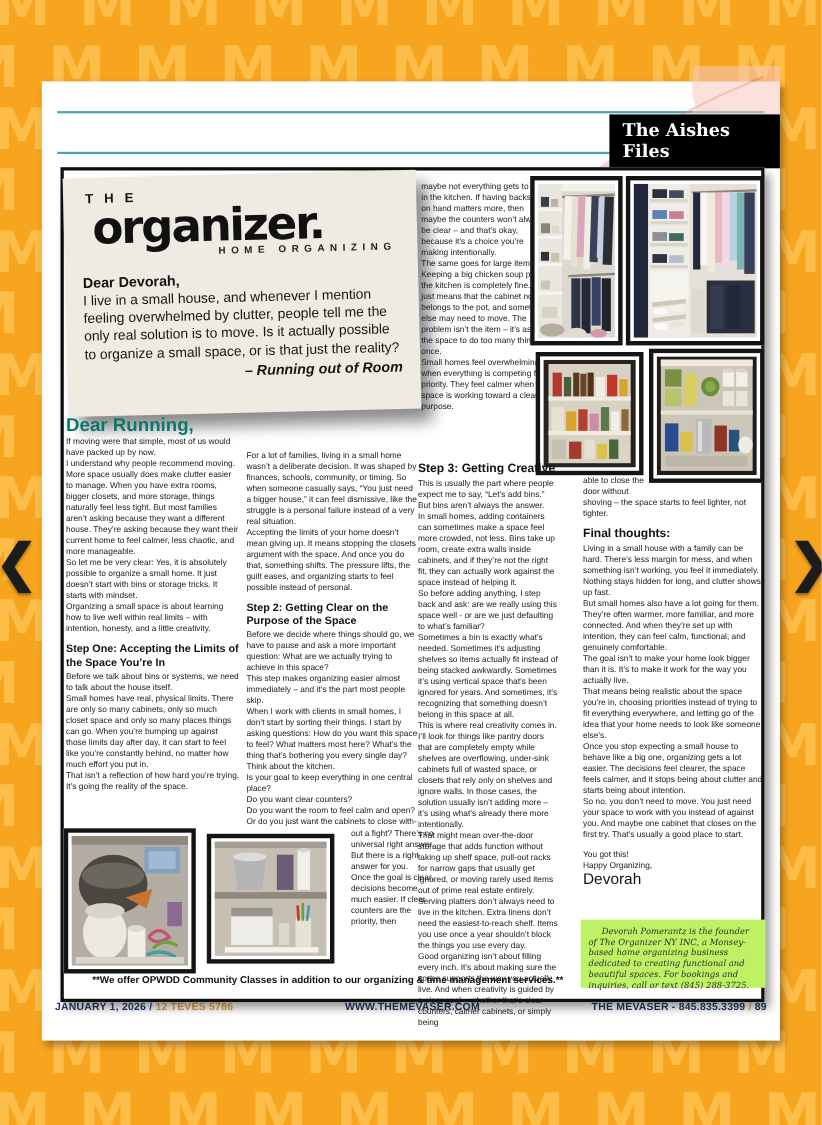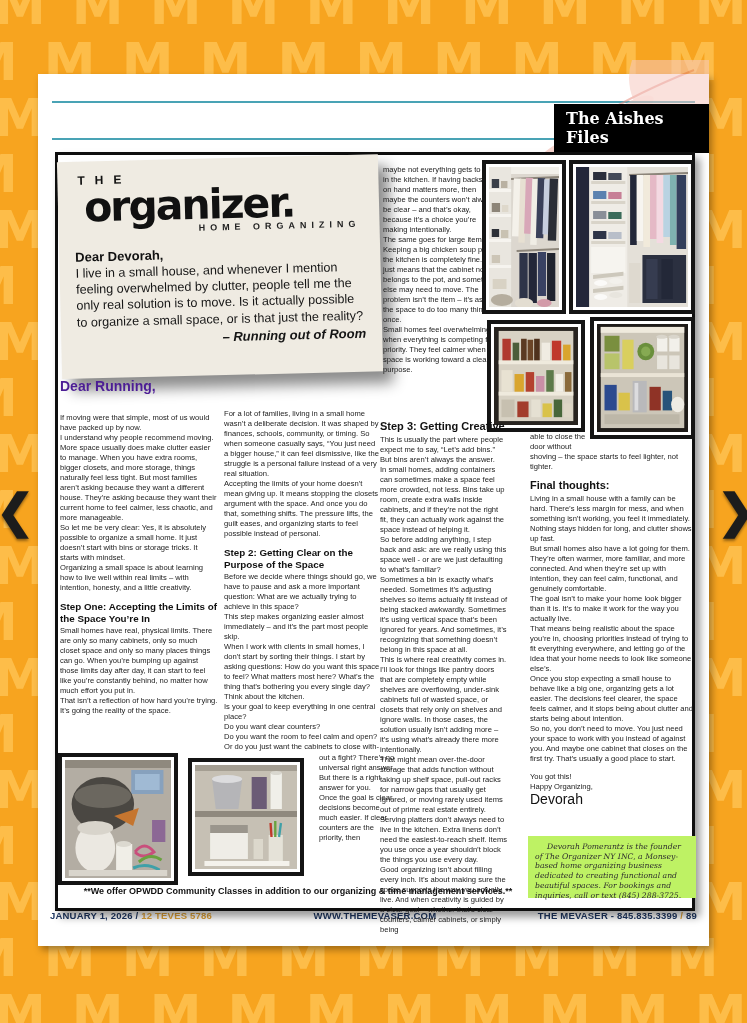--- a/index.html
+++ b/index.html
@@ -39,21 +39,21 @@
              letter-spacing:-2px;color:#111;margin:-4px 0 0 10px;}
   .logo-tagline{font-size:9px;letter-spacing:5px;font-weight:bold;color:#222;margin:-6px 0 0 124px;}
   .letter-sal{font-weight:bold;font-size:13px;color:#111;margin-top:14px;}
   .letter-body{font-size:12.6px;line-height:16.2px;color:#151515;margin-top:1px;}
   .letter-sig{font-style:italic;font-weight:bold;font-size:13px;color:#151515;text-align:right;margin-top:2px;}
 
   
   .bodytext{font-size:7.6px;line-height:10px;color:#1b1b1b;}
   .bodytext p{margin:0;}
   .col{position:absolute;}
-  .col-heading{font-weight:bold;font-size:14px;color:#4c1d95;line-height:17px;margin:0 0 18px;}
+  .col-heading{font-weight:bold;font-size:17px;color:#0f766e;line-height:17px;margin:0 0 2px;}
   .step-heading{font-weight:bold;font-size:9.8px;line-height:11.5px;color:#111;margin:8px 0 2px;}
   .sig-name{font-weight:normal;font-size:14px;color:#111;margin-top:2px;}
 
   
   .photo{position:absolute;border:4px solid #141414;background:#fff;padding:3px;box-sizing:border-box;}
   .photo svg{display:block;width:100%;height:100%;}
 
   .bio-box{position:absolute;left:470px;top:681px;width:168px;height:62px;background:#bef264;
            font-family:"DejaVu Serif",serif;font-style:italic;font-size:7.7px;line-height:9.7px;
            color:#2d2d2d;padding:6px 7px;box-sizing:border-box;}
@@ -266,20 +266,21 @@
       </svg>
     </div>
 
     <div class="col bodytext" style="left:2px;top:223px;width:158px;">
       <div class="col-heading">Dear Running,</div>
       <p>If moving were that simple, most of us would have packed up by now.</p>
       <p>I understand why people recommend moving. More space usually does make clutter easier to manage. When you have extra rooms, bigger closets, and more storage, things naturally feel less tight. But most families aren’t asking because they want a different house. They’re asking because they want their current home to feel calmer, less chaotic, and more manageable.</p>
       <p>So let me be very clear: Yes, it is absolutely possible to organize a small home. It just doesn’t start with bins or storage tricks. It starts with mindset.</p>
       <p>Organizing a small space is about learning how to live well within real limits – with intention, honesty, and a little creativity.</p>
       <div class="step-heading">Step One: Accepting the Limits of the Space You’re In</div>
+      <p>Before we talk about bins or systems, we need to talk about the house itself.</p>
       <p>Small homes have real, physical limits. There are only so many cabinets, only so much closet space and only so many places things can go. When you’re bumping up against those limits day after day, it can start to feel like you’re constantly behind, no matter how much effort you put in.</p>
       <p>That isn’t a reflection of how hard you’re trying. It’s going the reality of the space.</p>
     </div>
 
     <div class="col bodytext" style="left:166px;top:227px;width:157px;margin-top:27px;">
       <p>For a lot of families, living in a small home wasn’t a deliberate decision. It was shaped by finances, schools, community, or timing. So when someone casually says, “You just need a bigger house,” it can feel dismissive, like the struggle is a personal failure instead of a very real situation.</p>
       <p>Accepting the limits of your home doesn’t mean giving up. It means stopping the closets argument with the space. And once you do that, something shifts. The pressure lifts, the guilt eases, and organizing starts to feel possible instead of personal.</p>
       <div class="step-heading">Step 2: Getting Clear on the Purpose of the Space</div>
       <p>Before we decide where things should go, we have to pause and ask a more important question: What are we actually trying to achieve in this space?</p>
       <p>This step makes organizing easier almost immediately – and it’s the part most people skip.</p>

